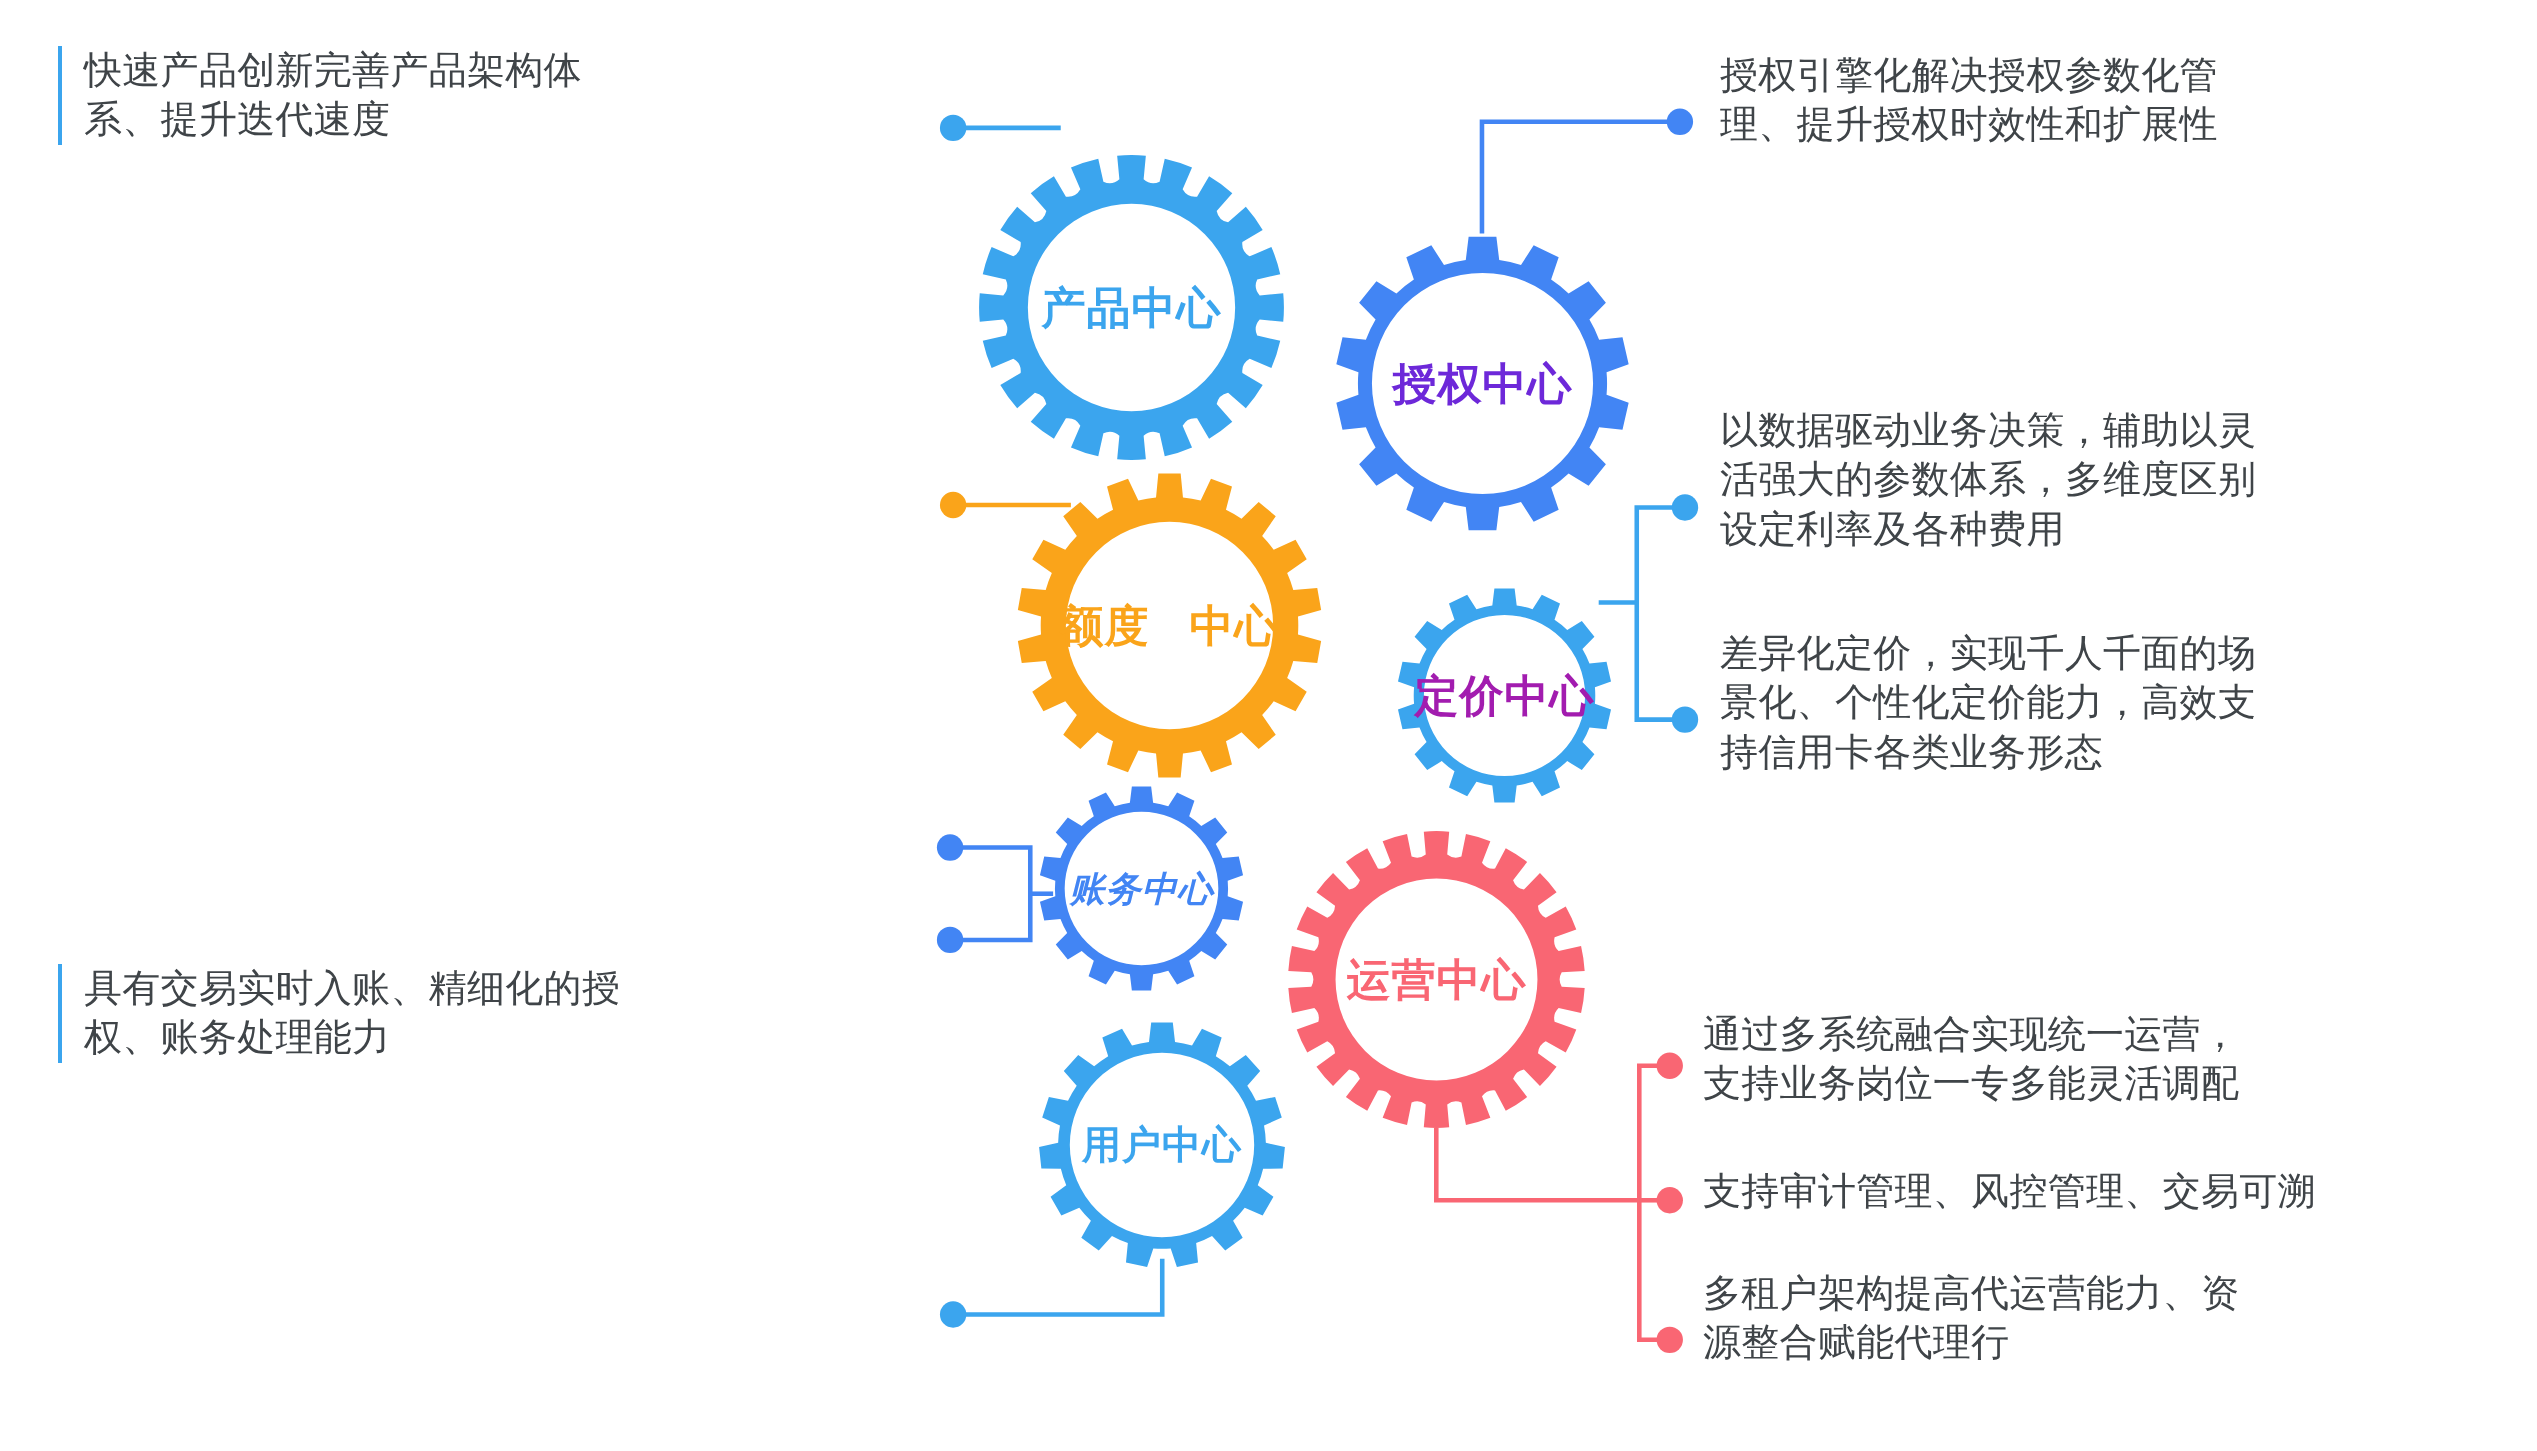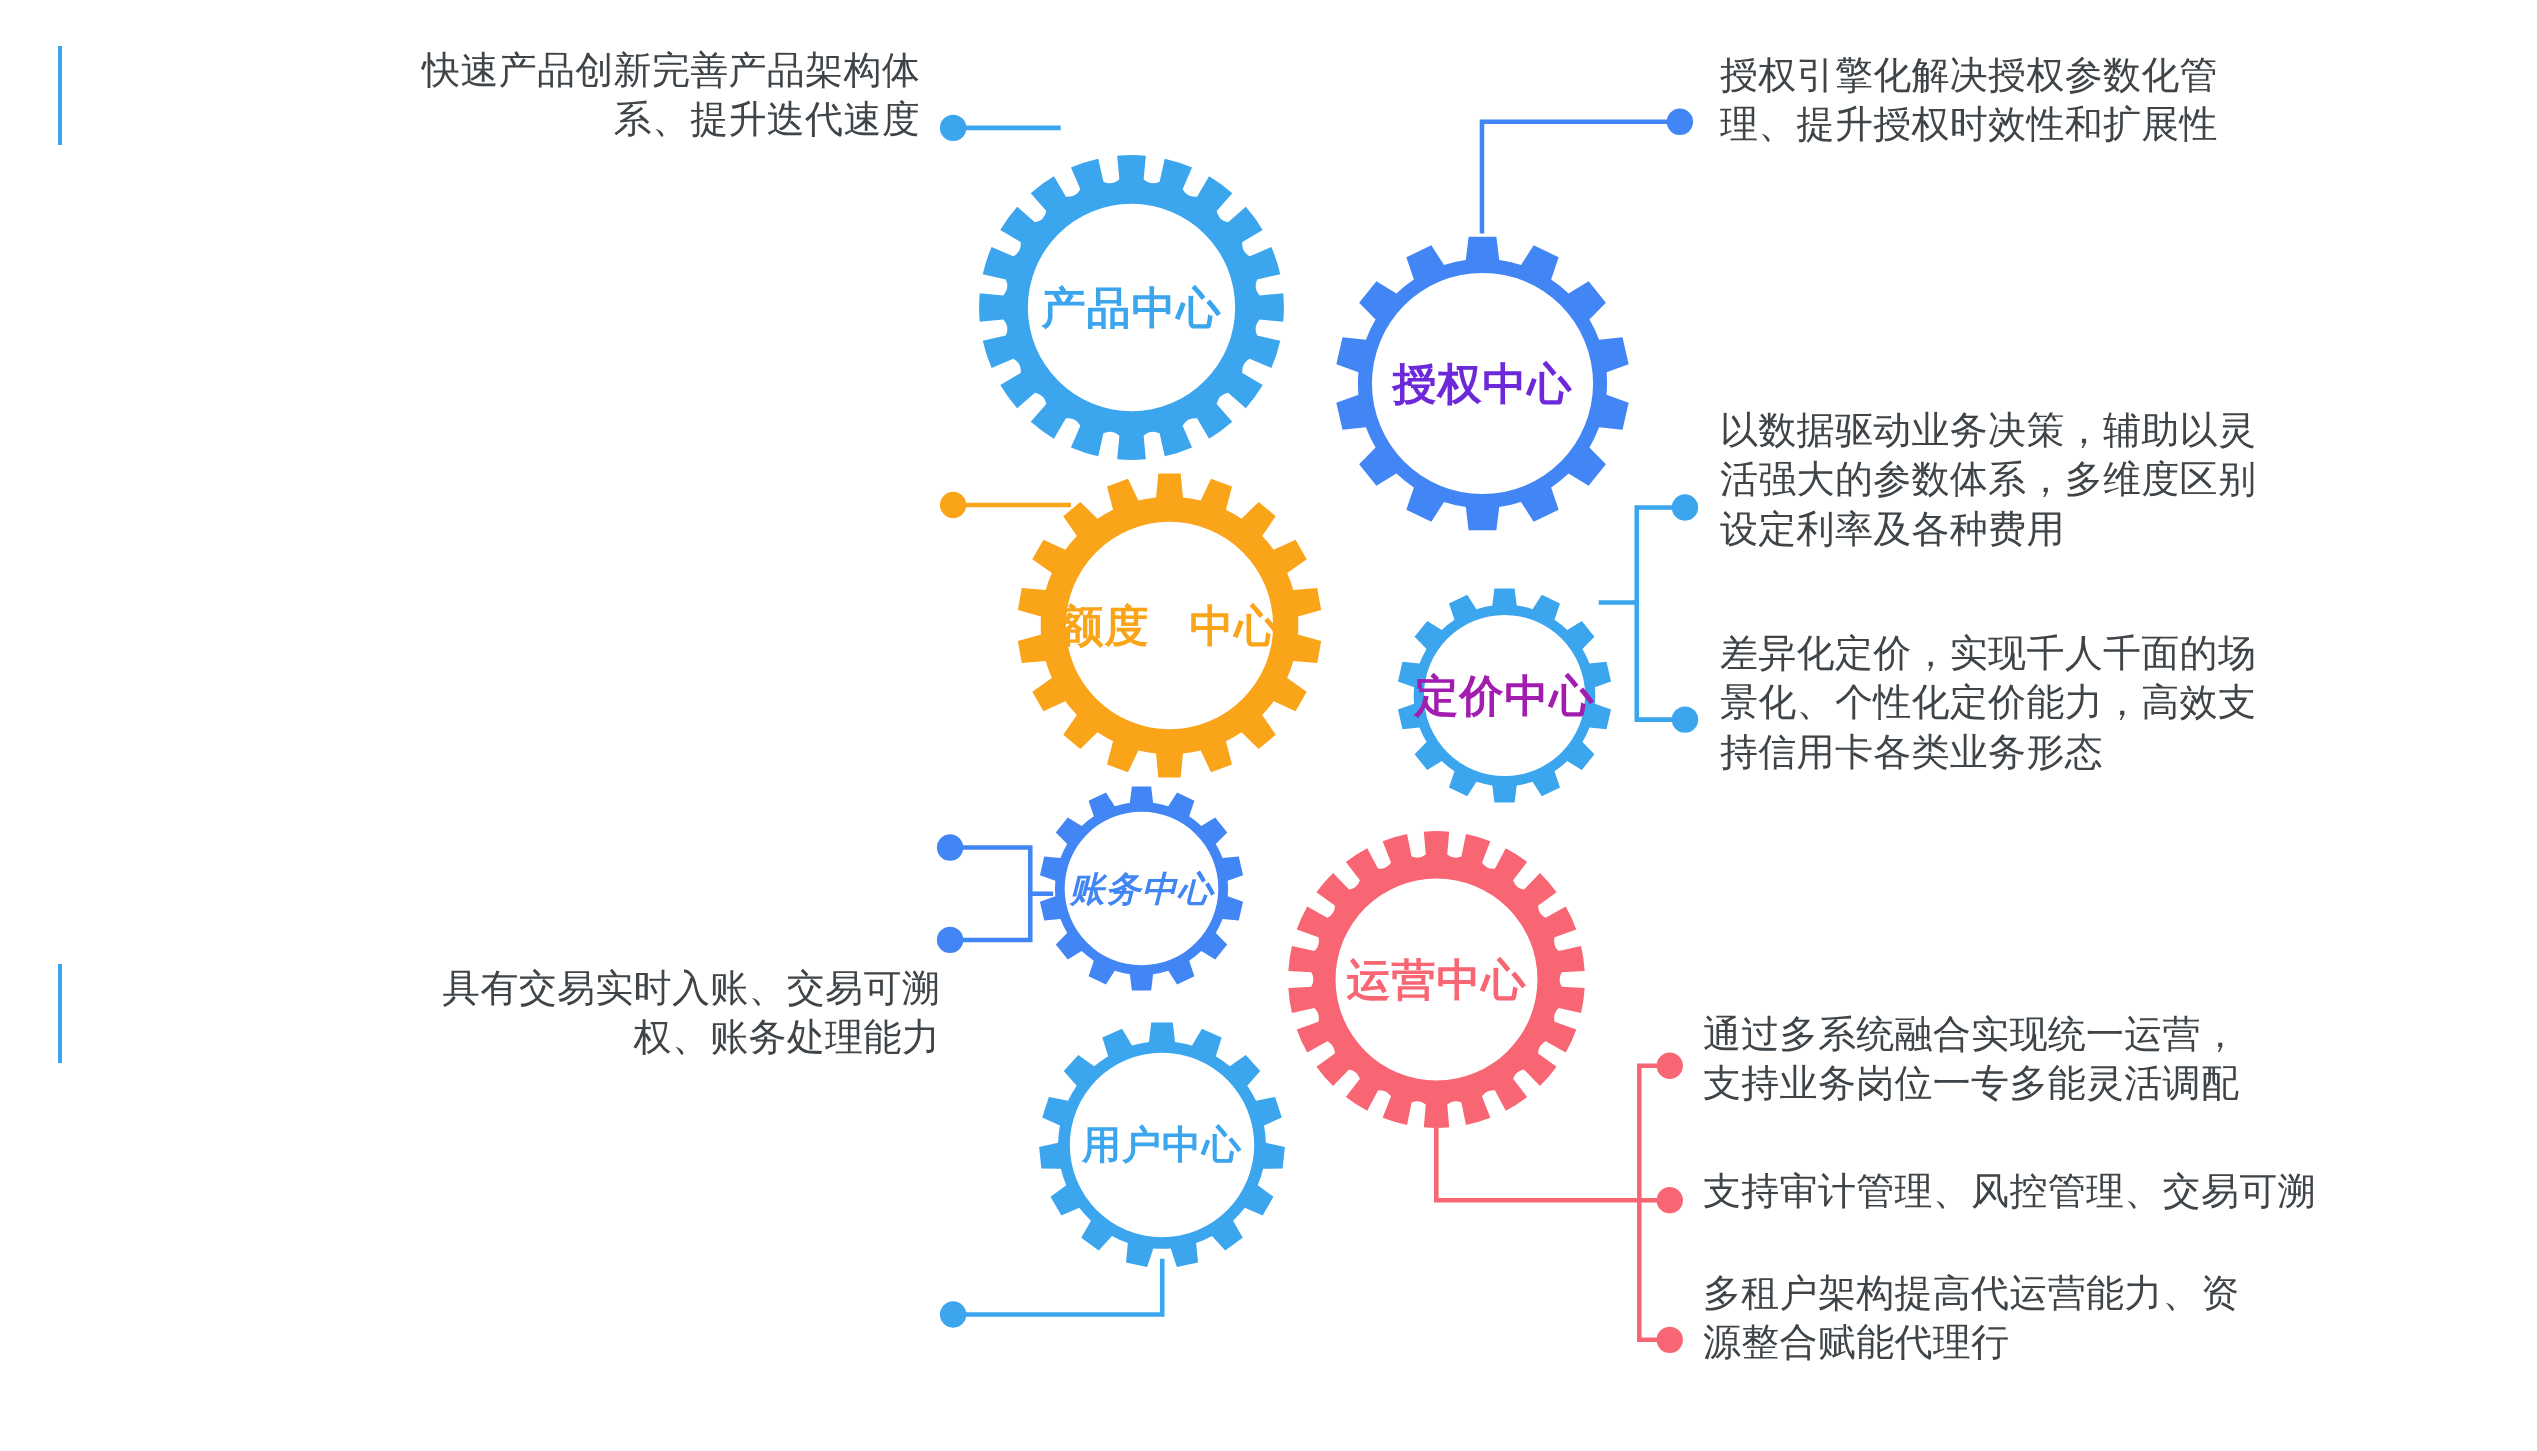--- a/index.html
+++ b/index.html
@@ -14,21 +14,21 @@
   .callout{
     position:absolute;
     color:#3f4448;
     font-size:38px;
     line-height:1.30;
     letter-spacing:0.3px;
     font-weight:500;
     white-space:pre-line;
     font-family:"Liberation Sans","DejaVu Sans",sans-serif;
   }
-  .callout.left{ border-left:4.6px solid #3BA5EE; text-align:right;}
+  .callout.left{ padding-left:22px; border-left:4.6px solid #3BA5EE; text-align:left;}
   .callout.right{ padding-right:22px; border-right:4.6px solid #3BA5EE; text-align:left;}
   .callout.bar-orange.left{border-left-color:#FAA41A;}
   .callout.bar-red.right{border-right-color:#F96673;}
 
   
   .gear{position:absolute;}
   .gear svg{display:block;overflow:visible;}
   .gear-label{
     position:absolute;left:0;top:0;width:100%;height:100%;
     display:flex;flex-direction:row;align-items:center;justify-content:center;
@@ -159,21 +159,21 @@
       <span>用户</span>
       <span>中心</span>
     </div>
   </div>
 
   <div class="callout left bar-blue" style="left:58px; top:46px; width:858px;">快速产品创新完善产品架构体
 系、提升迭代速度</div>
 
 
 
-  <div class="callout left bar-blue" style="left:58px; top:964px; width:878px;">具有交易实时入账、交易可溯
+  <div class="callout left bar-blue" style="left:58px; top:964px; width:878px;">具有交易实时入账、精细化的授
 权、账务处理能力</div>
 
 
   <div class="callout right bar-blue" style="left:1720px; top:51px; width:827px;">授权引擎化解决授权参数化管
 理、提升授权时效性和扩展性</div>
 
   <div class="callout right bar-blue" style="left:1720px; top:406px; width:827px;">以数据驱动业务决策，辅助以灵
 活强大的参数体系，多维度区别
 设定利率及各种费用</div>
 

